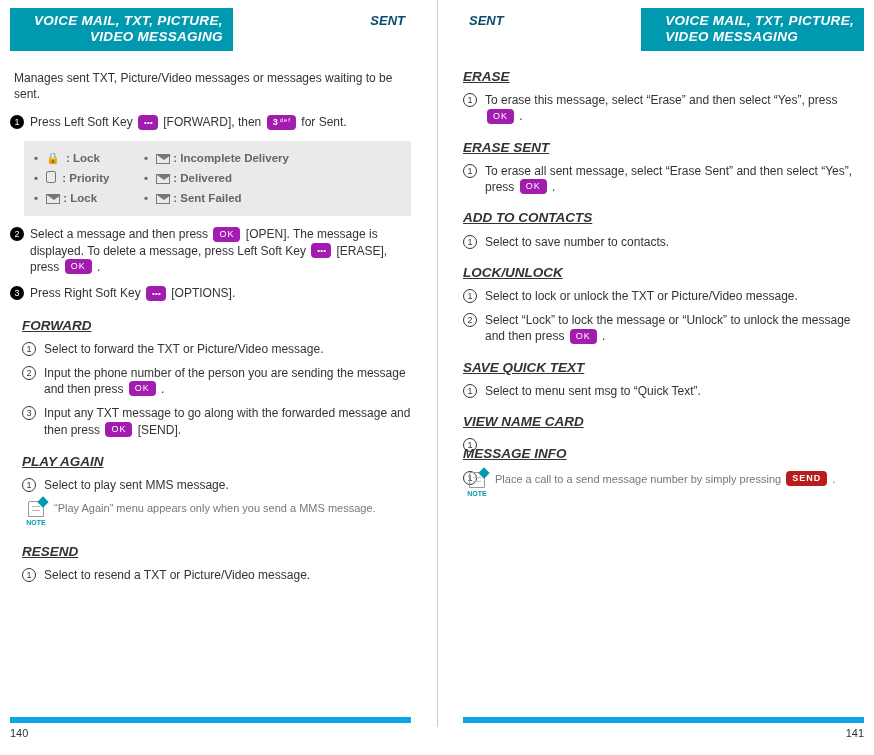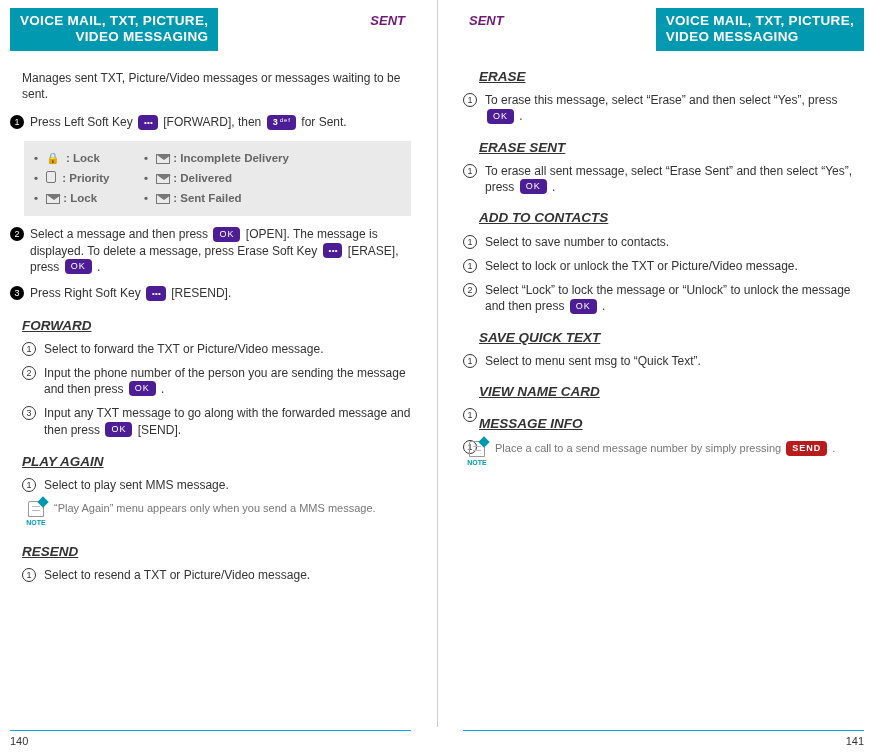--- a/index.html
+++ b/index.html
@@ -37,35 +37,36 @@
   .header-row {
     display: flex;
     align-items: flex-start;
     height: 46px;
     justify-content: space-between;
   }
   .header-tab {
     background: #0099b0;
     color: #fff;
     font-weight: 700;
+    font-style: italic;
     font-size: 13.5px;
-    padding: 5px 10px 7px 10px;
+    padding: 5px 10px 7px 24px;
     line-height: 1.15;
     letter-spacing: 0.3px;
   }
   .header-tab.right-align { text-align: right; }
   .header-tab.left-align { text-align: left; }
   .sent-label {
-    color: #701a75;
+    color: #0c4a6e;
     font-weight: 700;
     font-style: italic;
     font-size: 13px;
     padding: 4px 6px;
   }
-  .intro { margin: 16px 0 12px 12px; }
+  .intro { margin: 16px 0 12px 4px; }
   .step {
     margin: 6px 0 10px 0;
     position: relative;
     padding-left: 20px;
   }
   .step .num {
     display: inline-block;
     width: 14px;
     height: 14px;
     border-radius: 50%;
@@ -104,21 +105,21 @@
     font-size: 11.5px;
   }
   .gray-box .row { display: flex; }
   .gray-box .cell { display: flex; align-items: center; margin: 2px 0; }
   .gray-box .cell.c1 { width: 110px; }
   .gray-box .cell.c2 { flex: 1; }
   .bullet-dot { color: #666; margin-right: 8px; font-weight: bold; }
   .key {
     display: inline-block;
     vertical-align: middle;
-    background: #4c1d95;
+    background: #a21caf;
     color: #fff;
     border-radius: 4px;
     padding: 0 6px;
     height: 15px;
     line-height: 15px;
     font-size: 9px;
     margin: 0 2px;
     position: relative;
     top: -1px;
     letter-spacing: 1px;
@@ -145,21 +146,21 @@
     border-left: 7px solid transparent; border-right: 7px solid transparent;
     border-top: 5px solid #777;
   }
   .section-title {
     font-style: italic;
     font-weight: 700;
     text-decoration: underline;
     font-size: 13.5px;
     margin: 15px 0 6px 12px;
   }
-  .section-title.top { margin-top: 14px; margin-left: 16px; }
+  .section-title.top { margin-top: 14px; margin-left: 0; }
   .note-block {
     display: flex;
     margin: 8px 0 6px 12px;
     color: #777;
     font-size: 11px;
   }
   .note-icon {
     width: 28px;
     flex-shrink: 0;
     display: flex;
@@ -182,24 +183,24 @@
   .note-icon .pin {
     position: absolute;
     top: -4px; right: -4px;
     width: 8px; height: 8px;
     background: #0099b0;
     transform: rotate(45deg);
   }
   .note-text { flex: 1; padding-left: 4px; }
   .page-num {
     position: absolute;
-    bottom: 6px;
+    bottom: 14px;
     font-size: 11px;
     color: #333;
-    border-top: 1px solid #0ea5e9;
+    border-top: 6px solid #0ea5e9;
     padding-top: 3px;
   }
   .page-left .page-num { left: 10px; right: 26px; text-align: left; }
   .page-right .page-num { right: 10px; left: 26px; text-align: right; margin-top: 17px; }
   .flush-head-right { margin-left: auto; }
   .flush-head-left { margin-right: auto; }
   .key.dots::before { content: "• • •"; letter-spacing: -1px; font-size: 8px; }
   .key.send { background: #b91c1c; font-weight: 700; }
   .key.d3 { position: relative; }
   .key.d3::before { content: "3"; font-weight: 700; }
@@ -243,32 +244,32 @@
       <div class="row">
         <div class="cell c1"><span class="bullet-dot">•</span><span class="icon-env"></span>&nbsp;<b>: Lock</b></div>
         <div class="cell c2"><span class="bullet-dot">•</span><span class="icon-env"></span>&nbsp;<b>: Sent Failed</b></div>
       </div>
     </div>
 
     <div class="step">
       <span class="num">2</span>
       <span>Select a message and then press </span>
       <span class="key">OK</span>
-      <span> [OPEN]. The message is displayed. To delete a message, press Erase Soft Key </span>
+      <span> [OPEN]. The message is displayed. To delete a message, press Left Soft Key </span>
       <span class="key dots"></span>
       <span> [ERASE], press </span>
       <span class="key">OK</span>
       <span> .</span>
     </div>
 
     <div class="step">
       <span class="num">3</span>
       <span>Press Right Soft Key </span>
       <span class="key dots"></span>
-      <span> [RESEND].</span>
+      <span> [OPTIONS].</span>
     </div>
 
     <div class="section-title">FORWARD</div>
     <div class="substep">
       <span class="cnum">1</span>
       <span>Select to forward the TXT or Picture/Video message.</span>
     </div>
     <div class="substep">
       <span class="cnum">2</span>
       <span>Input the phone number of the person you are sending the message and then press </span>
@@ -330,20 +331,21 @@
       <span class="key">OK</span>
       <span> .</span>
     </div>
 
     <div class="section-title top">ADD TO CONTACTS</div>
     <div class="substep" style="margin-left:0">
       <span class="cnum">1</span>
       <span>Select to save number to contacts.</span>
     </div>
 
+    <div class="section-title top">LOCK/UNLOCK</div>
     <div class="substep" style="margin-left:0">
       <span class="cnum">1</span>
       <span>Select to lock or unlock the TXT or Picture/Video message.</span>
     </div>
     <div class="substep" style="margin-left:0">
       <span class="cnum">2</span>
       <span>Select “Lock” to lock the message or “Unlock” to unlock the message and then press </span>
       <span class="key">OK</span>
       <span> .</span>
     </div>

